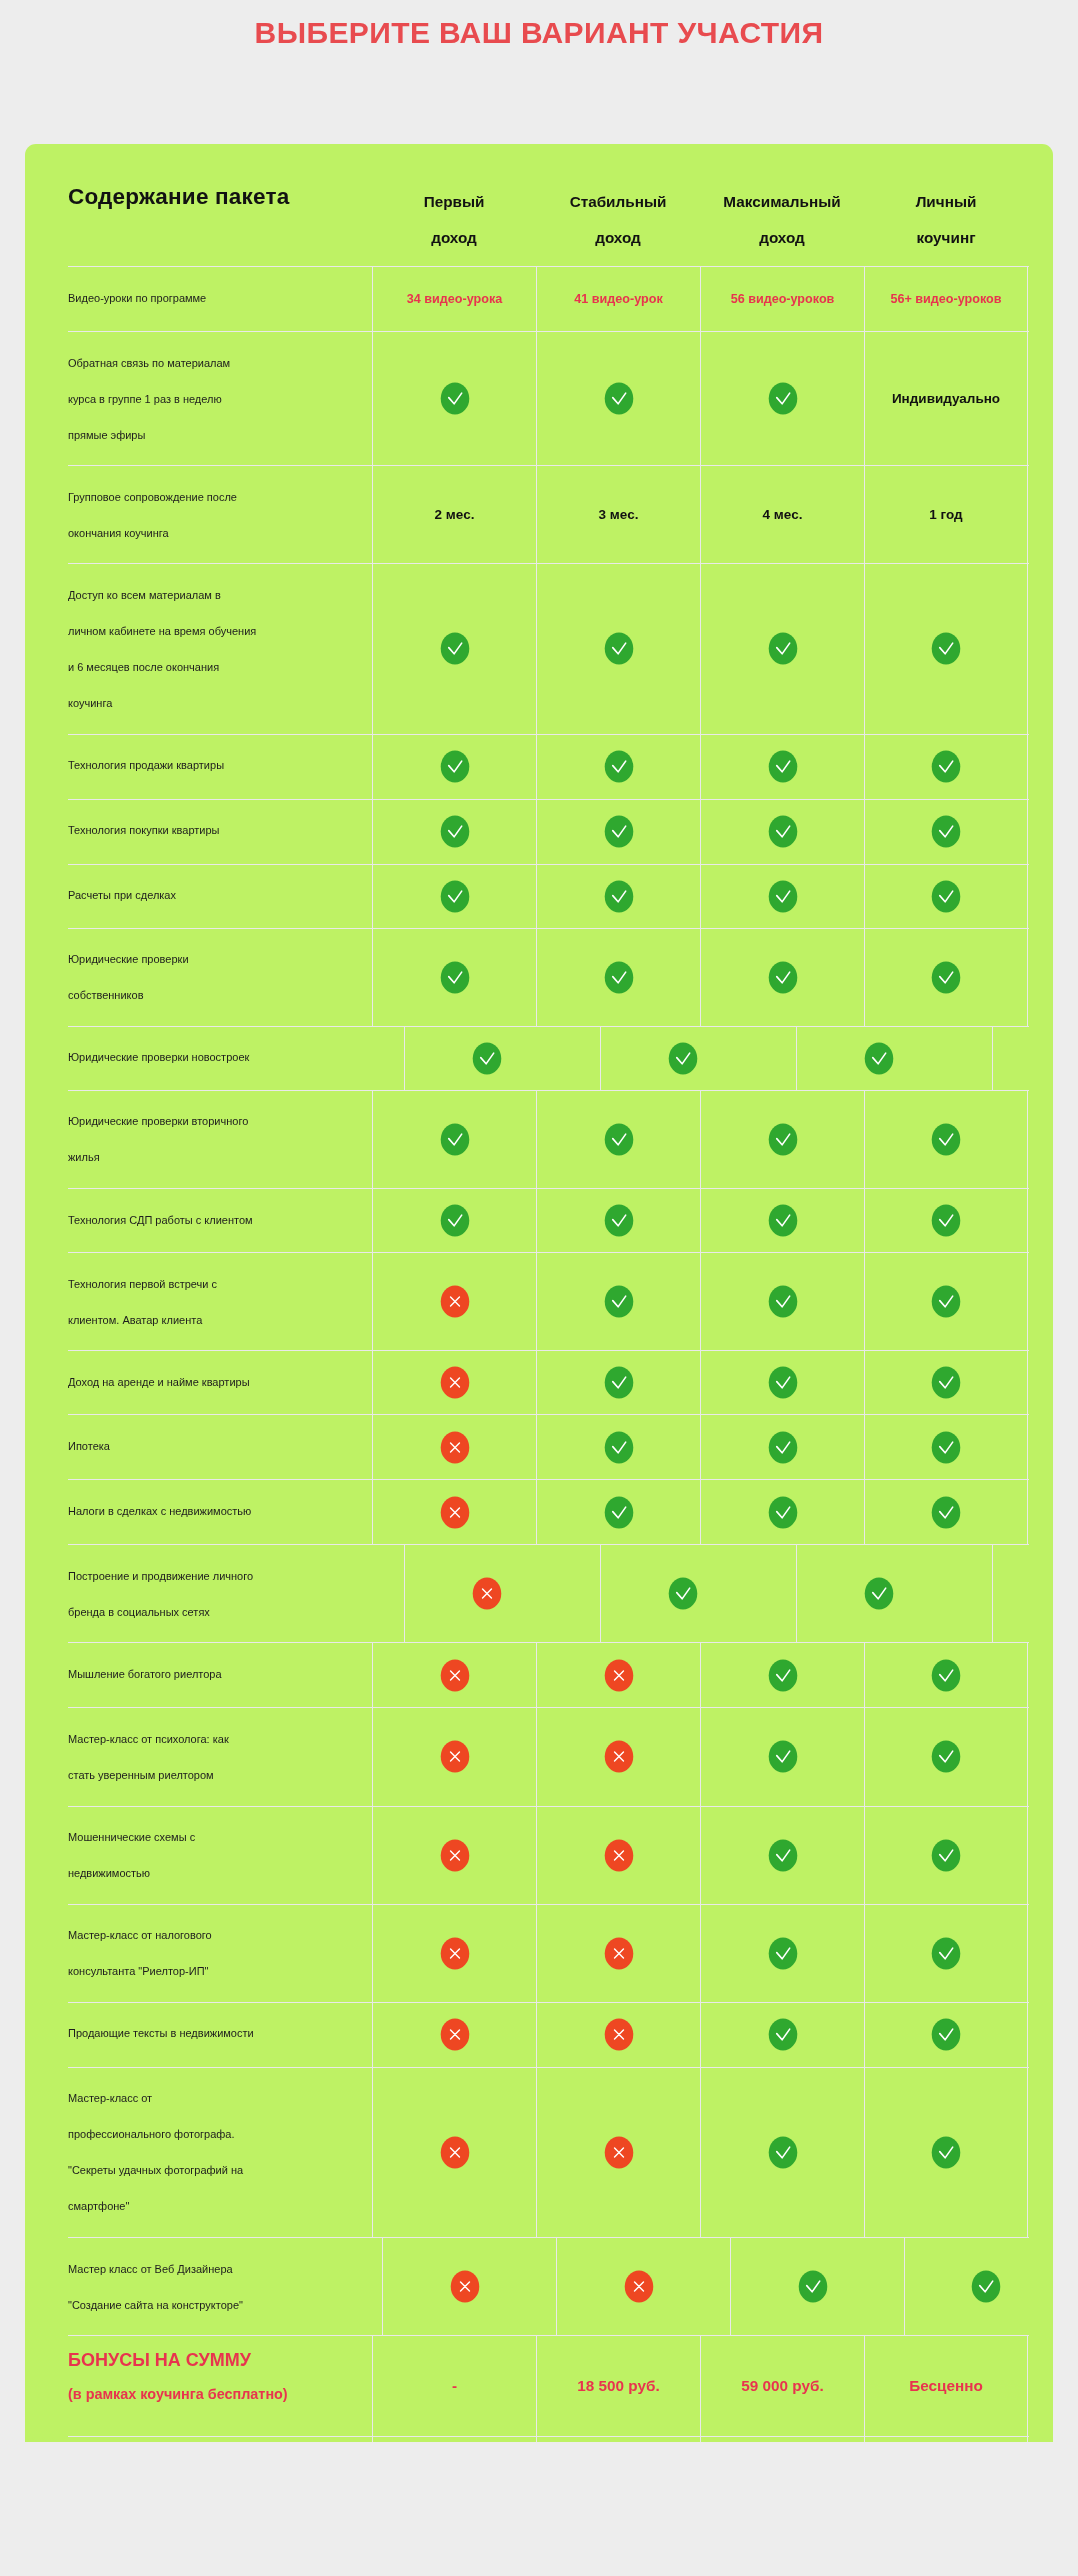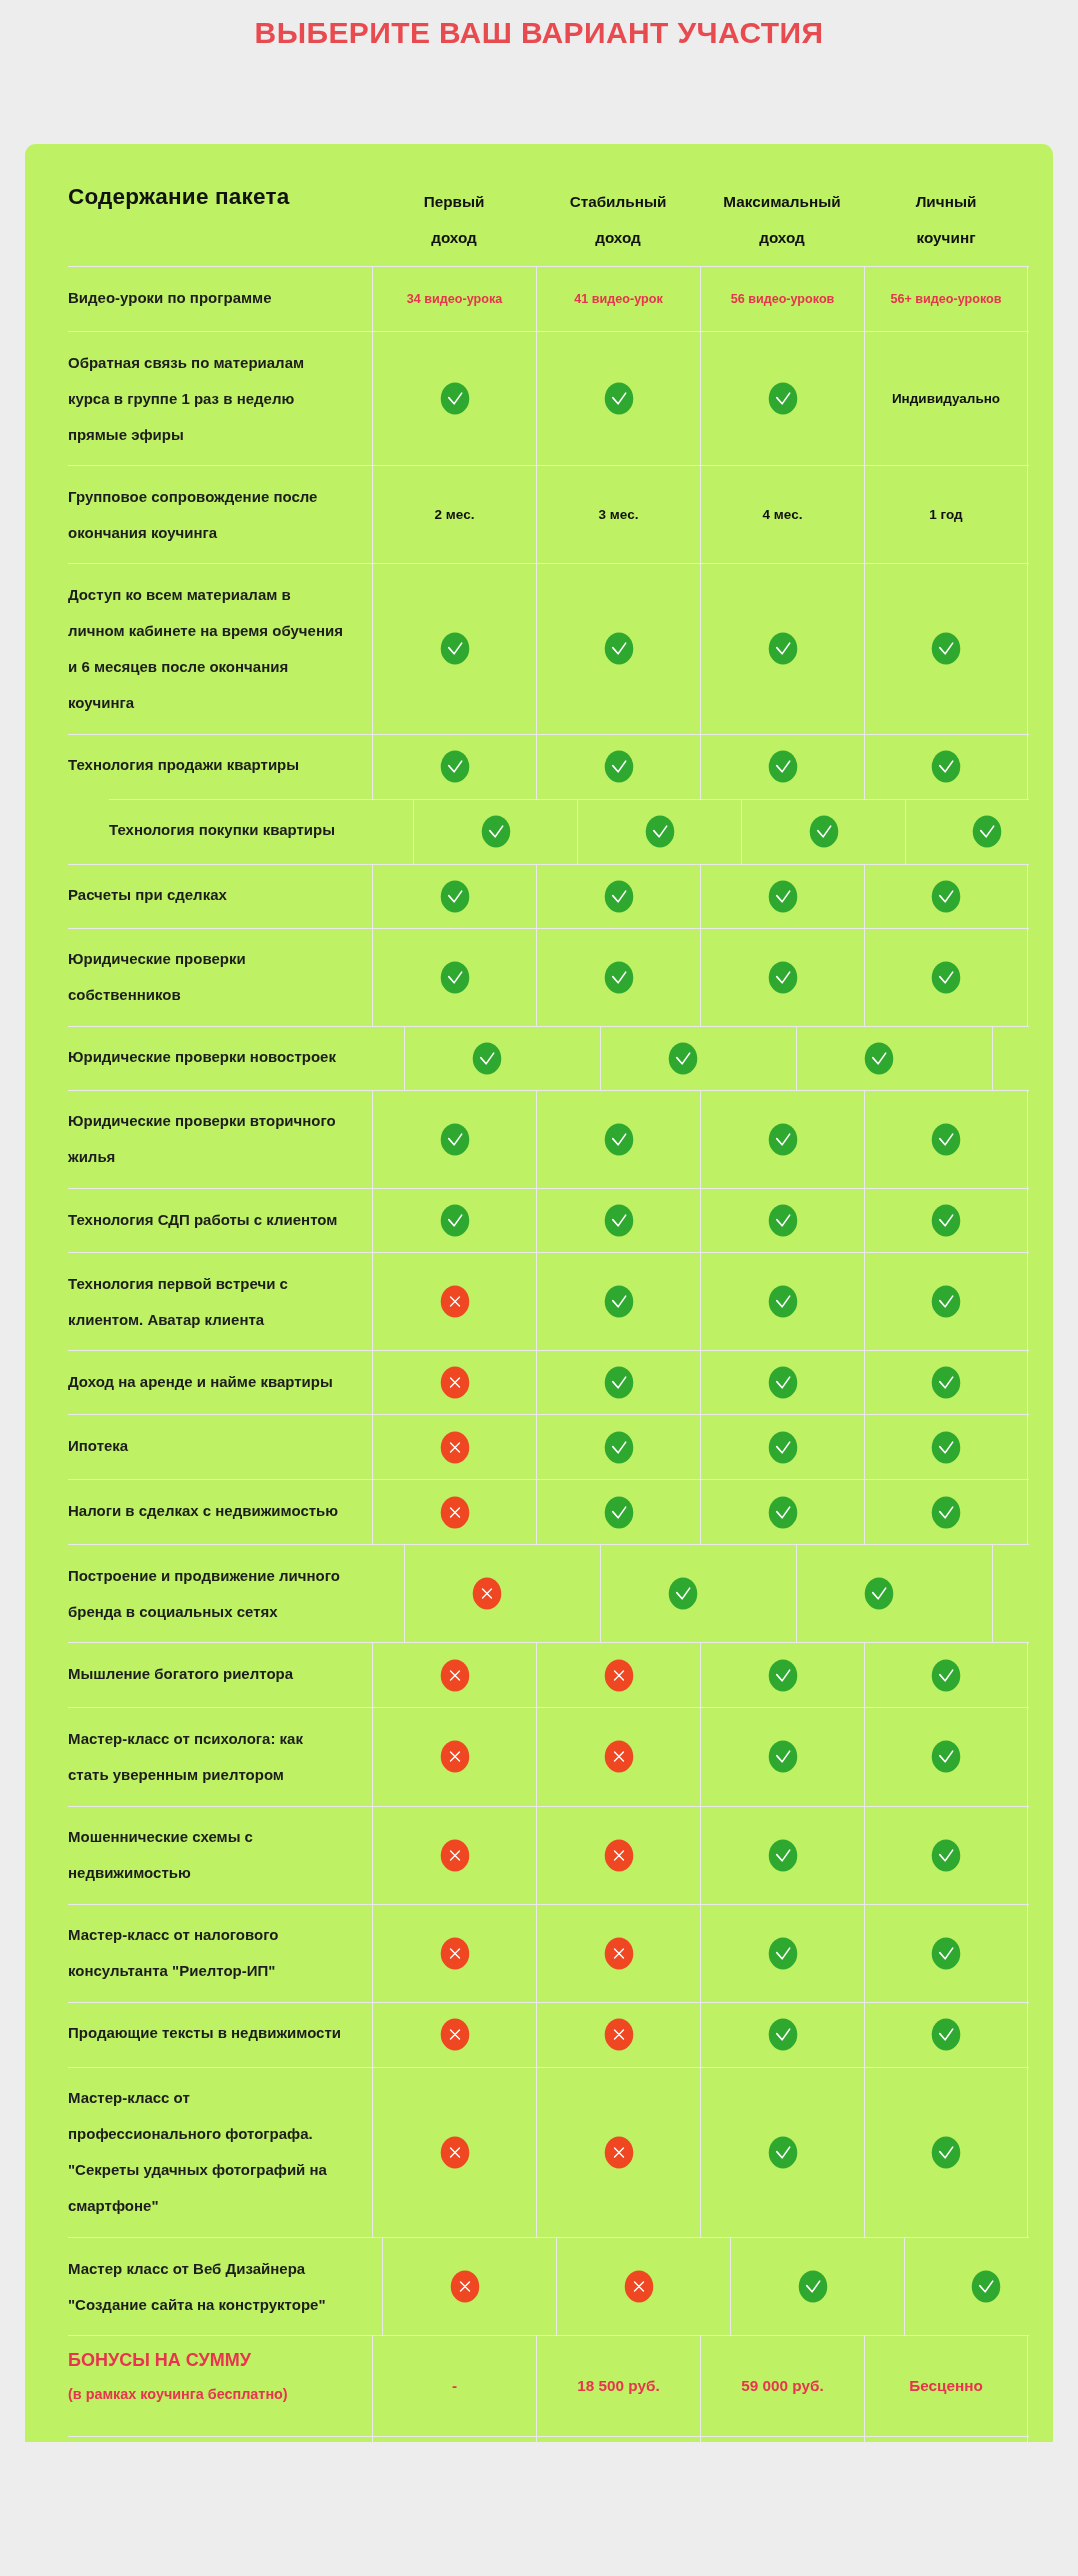--- a/index.html
+++ b/index.html
@@ -49,21 +49,21 @@
   .cell{min-height:100%;}
   .value-cell{
     border-left:0.9px solid var(--divider);
     align-self:stretch;
     display:flex;align-items:center;justify-content:center;
     text-align:center;
     padding:7.2px 5.4px;
   }
   .value-cell:last-child{border-right:0.9px solid var(--divider);text-align:right;}
   .label-cell{padding:12.6px 21.6px 12.6px 0;}
-  .lab-main{font-size:15px;line-height:36px;white-space:pre-line;color:var(--text);font-weight:bold;}
+  .lab-main{font-size:11px;line-height:36px;white-space:pre-line;color:var(--text);}
   .row.label-red .lab-main{color:var(--accent);font-weight:700;font-size:18px;line-height:1.25;white-space:normal;}
   .row.label-red .lab-sub{color:var(--accent);font-weight:700;font-size:14.4px;margin-top:14.4px;}
   .val{font-weight:700;}
   .val.red-sm{color:var(--accent);font-size:12.6px;}
   .val.bold{color:#111;font-size:13.5px;}
   .val.red-lg{color:var(--accent);font-size:15.3px;}
   .icon{display:block;}
 </style>
 </head>
 <body style="background: rgb(237, 237, 237);">
@@ -201,21 +201,21 @@
             <path d="M9.5 17.5 L15.5 24.5 L24 12.5" fill="none" stroke="#ffffff" stroke-width="1.8" stroke-linecap="round" stroke-linejoin="round"></path>
           </svg>
         </div>
         <div class="cell value-cell">
           <svg class="icon" width="30" height="33" viewBox="0 0 33 37">
             <ellipse cx="16.5" cy="18.5" rx="16" ry="18" fill="#2fa82f"></ellipse>
             <path d="M9.5 17.5 L15.5 24.5 L24 12.5" fill="none" stroke="#ffffff" stroke-width="1.8" stroke-linecap="round" stroke-linejoin="round"></path>
           </svg>
         </div>
       </div>
-      <div class="grid row" style="min-height: 65px; margin-left: 41px;">
+      <div class="grid row" style="min-height: 65px;">
         <div class="cell label-cell">
           <div class="lab-main">Технология покупки квартиры</div>
         </div>
         <div class="cell value-cell">
           <svg class="icon" width="30" height="33" viewBox="0 0 33 37">
             <ellipse cx="16.5" cy="18.5" rx="16" ry="18" fill="#2fa82f"></ellipse>
             <path d="M9.5 17.5 L15.5 24.5 L24 12.5" fill="none" stroke="#ffffff" stroke-width="1.8" stroke-linecap="round" stroke-linejoin="round"></path>
           </svg>
         </div>
         <div class="cell value-cell">

